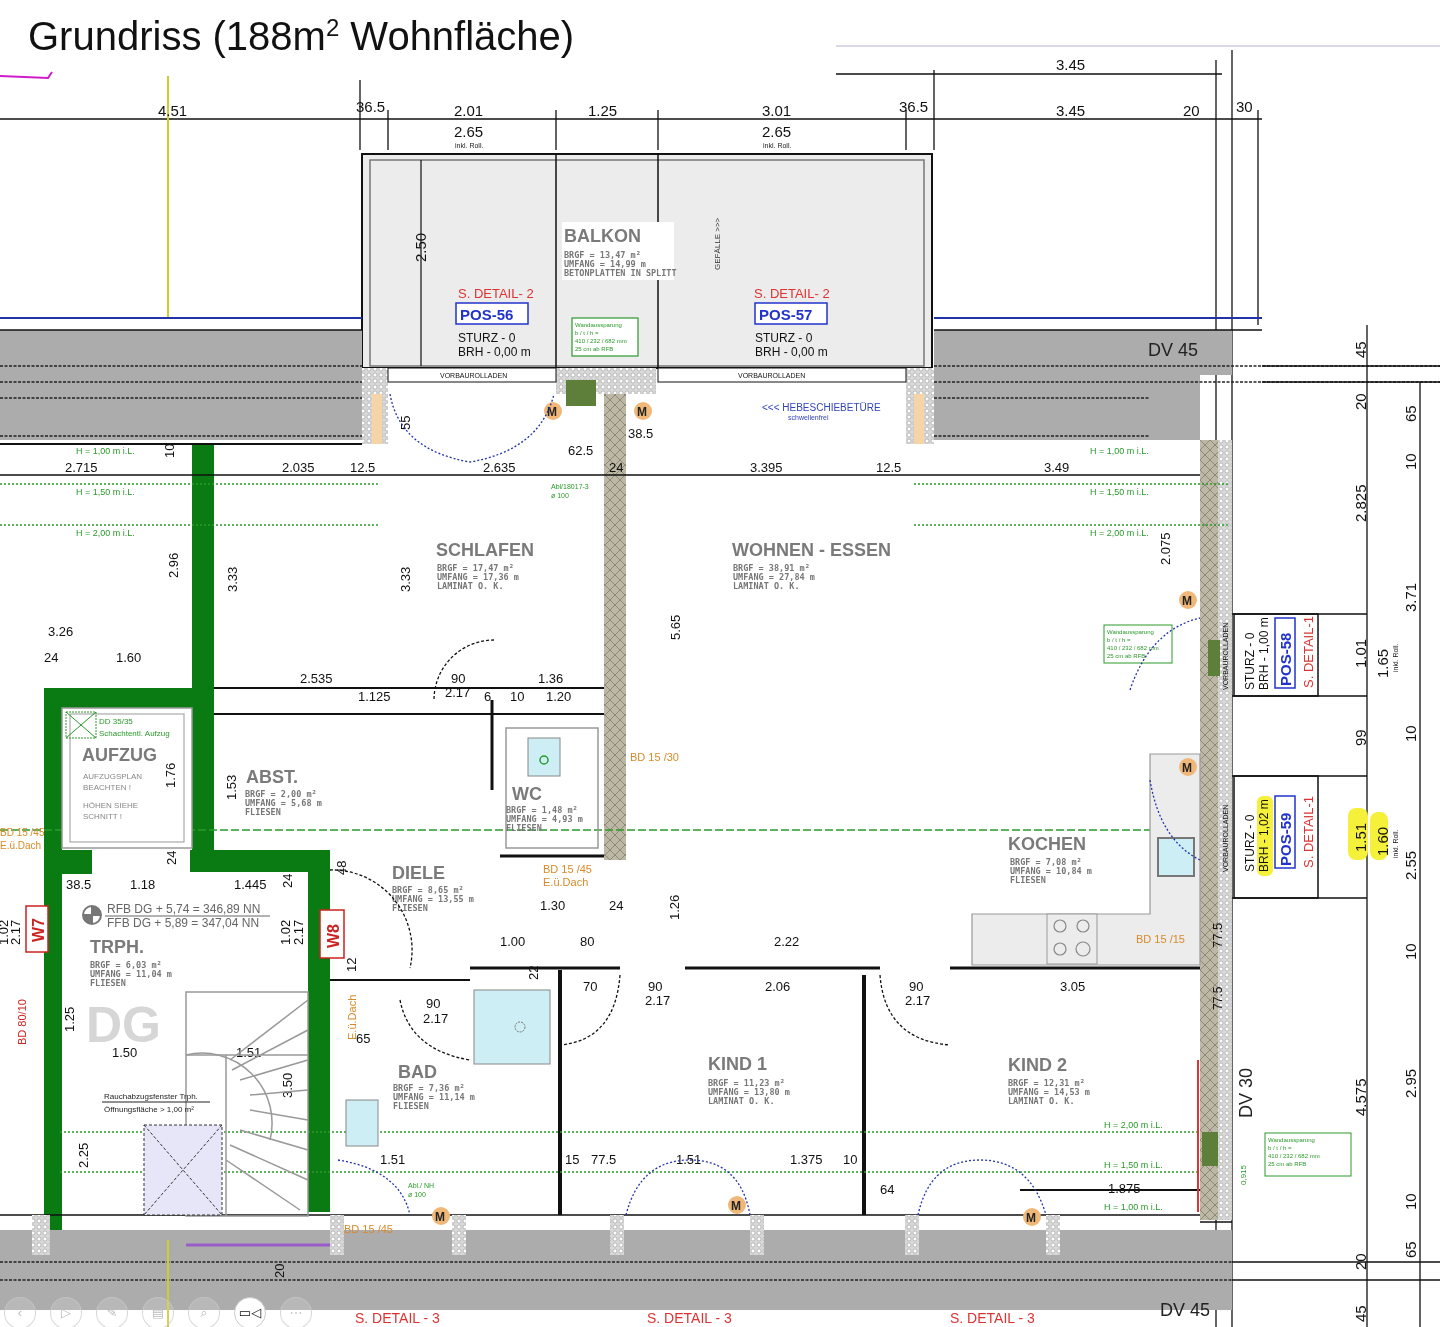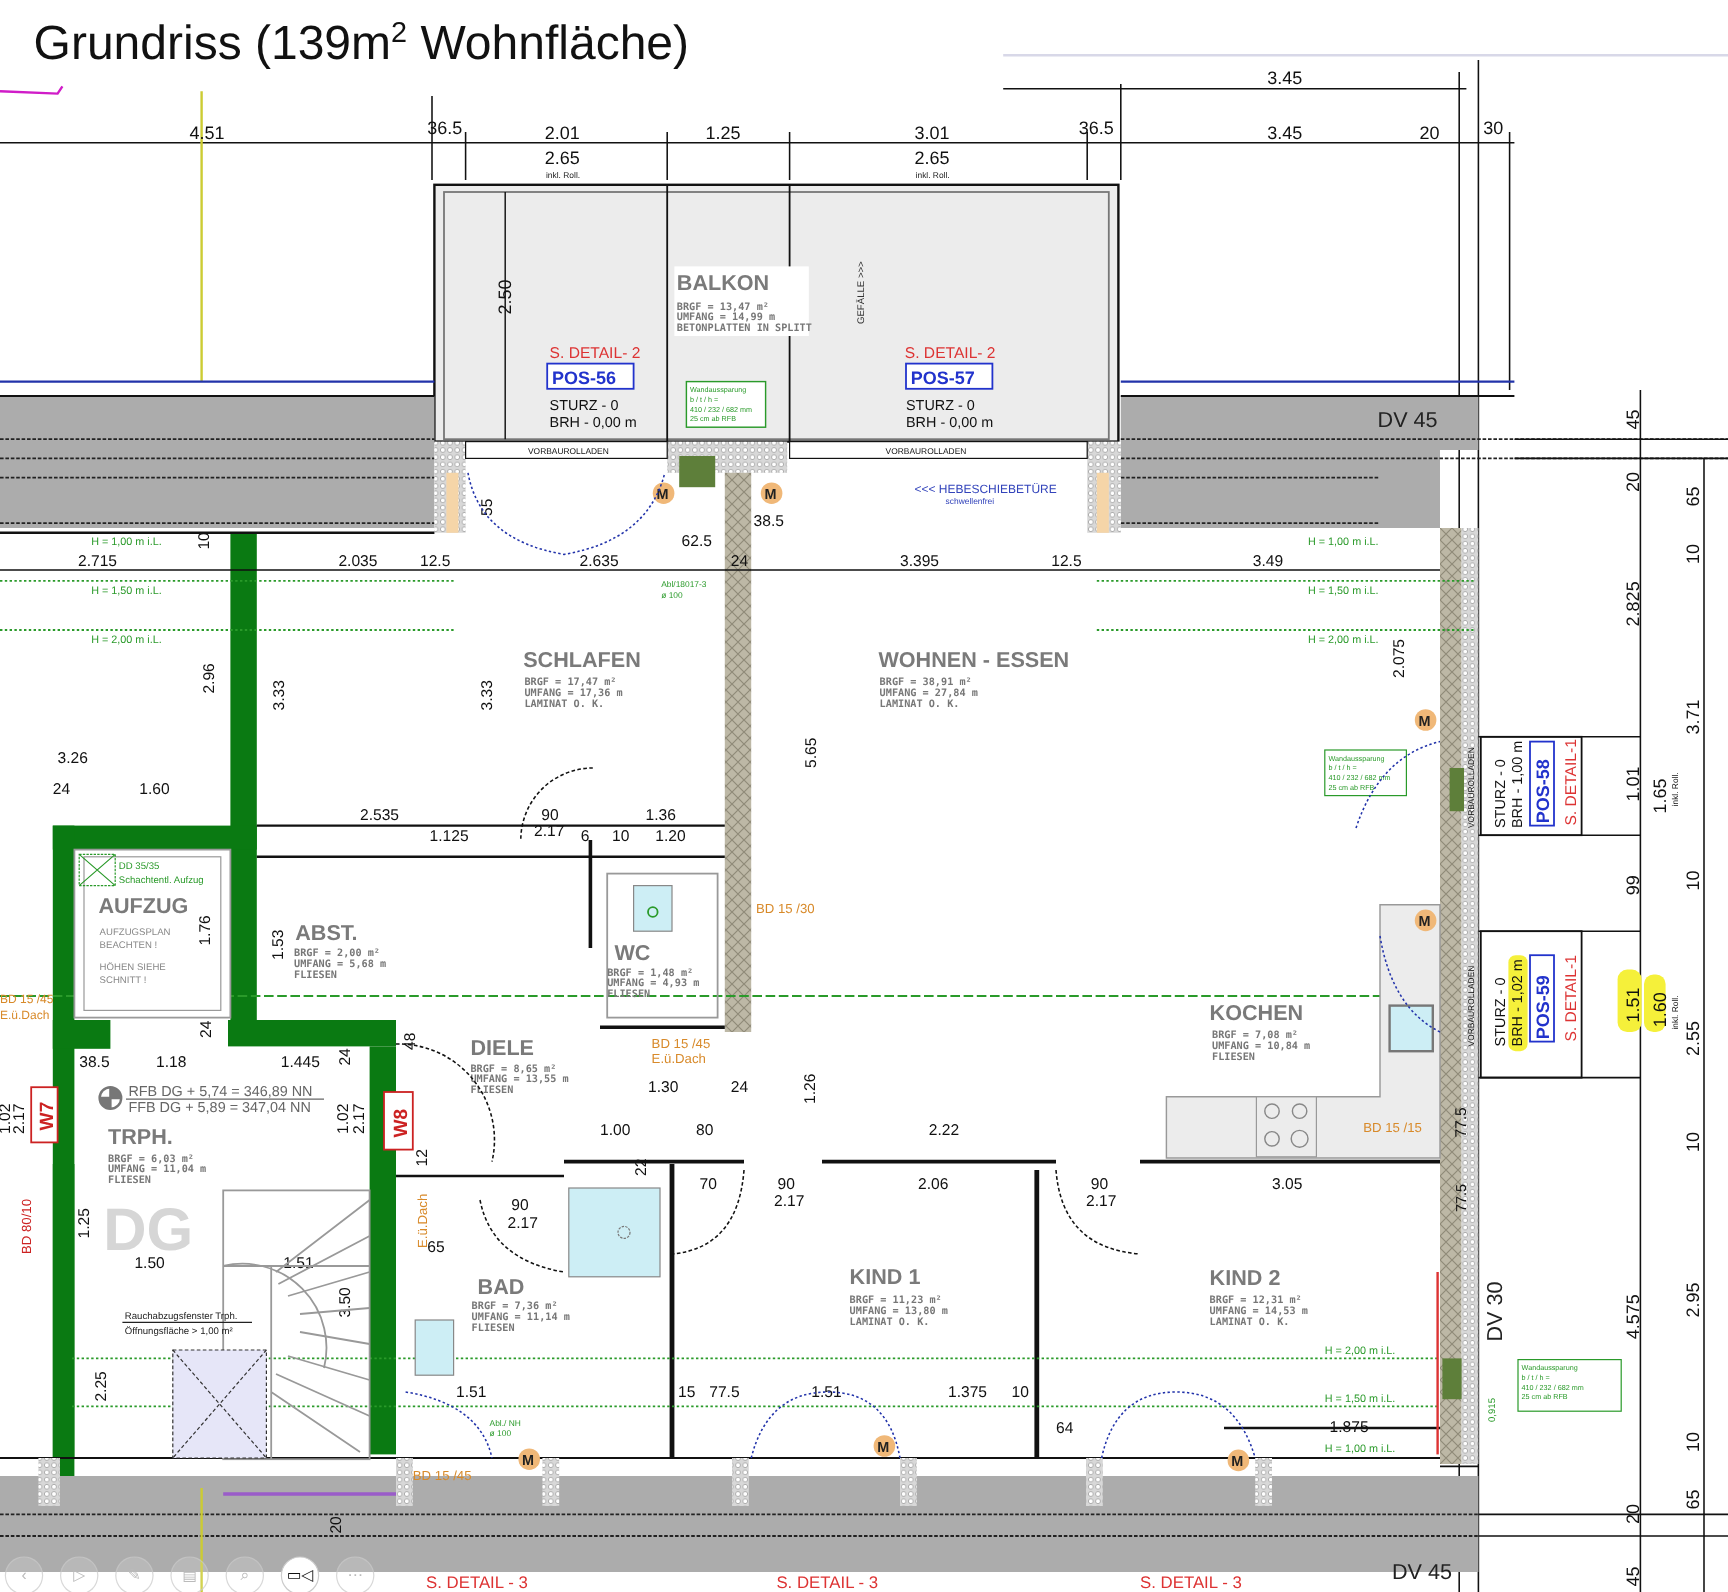--- a/index.html
+++ b/index.html
@@ -561,21 +561,21 @@
     <text x="1416" y="742" transform="rotate(-90 1416 742)">10</text>
     <text x="1388" y="856" transform="rotate(-90 1388 856)">1.60</text>
     <text x="1398" y="858" font-size="7" transform="rotate(-90 1398 858)">inkl. Roll.</text>
     <text x="1416" y="960" transform="rotate(-90 1416 960)">10</text>
     <text x="1416" y="1098" transform="rotate(-90 1416 1098)">2.95</text>
     <text x="1416" y="1210" transform="rotate(-90 1416 1210)">10</text>
     <text x="1416" y="1258" transform="rotate(-90 1416 1258)">65</text>
   </g>
 </svg>
 
-<div class="title"><span>Grundriss (139m</span><sup>2</sup><span> Wohnfläche)</span></div>
+<div class="title"><span>Grundriss (188m</span><sup>2</sup><span> Wohnfläche)</span></div>
 
 <div class="toolbar">
   <div class="tb-btn">
       <span>‹</span>
     </div>
   <div class="tb-btn">
       <span>▷</span>
     </div>
   <div class="tb-btn">
       <span>✎</span>

